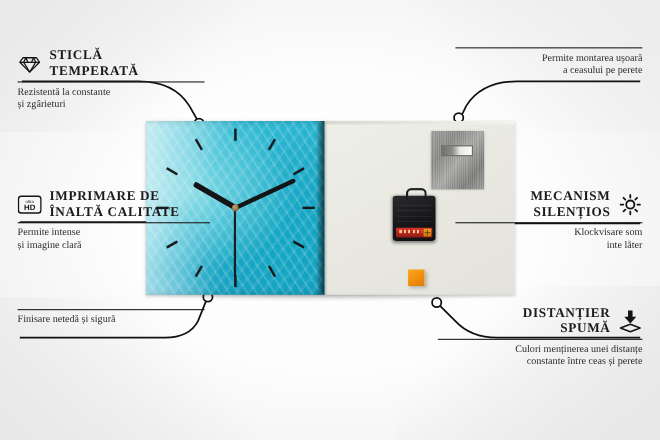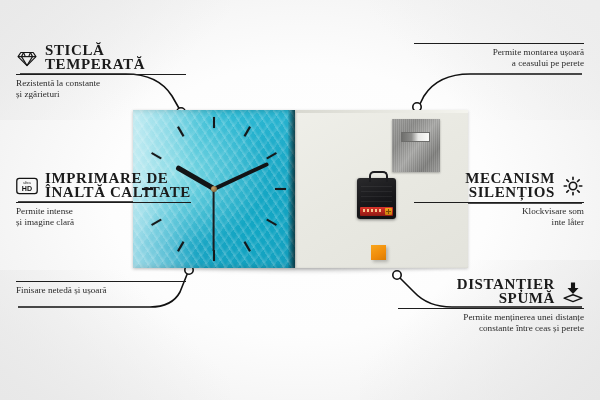--- a/index.html
+++ b/index.html
@@ -99,21 +99,21 @@
   .spacer{
     position:absolute;left:76px;top:135px;width:15px;height:15px;
     background:linear-gradient(150deg,#f9a61c 0%,#f08c0a 60%,#d97c06 100%);
     box-shadow:2px 2px 3px rgba(0,0,0,.22);
   }
 
   
   .callout{position:absolute;width:200px;}
   .callout .head{display:flex;align-items:center;gap:7px;}
   .callout .ttl{
-    font-weight:bold;font-size:15px;letter-spacing:.6px;color:#1b1b1b;
+    font-weight:bold;font-size:12px;letter-spacing:.6px;color:#1b1b1b;
     line-height:13.5px;text-transform:uppercase;
   }
   .callout .rule{height:1.4px;background:#1d1d1d;margin:3px 0 3px 0;}
   .callout .sub{font-size:9.2px;line-height:11px;color:#2b2b2b;}
   .left-c{text-align:left;}
   .left-c .head{justify-content:flex-start;}
   .right-c{text-align:right;}
   .right-c .head{justify-content:flex-end;}
   .ico{width:22px;height:22px;flex:0 0 22px;display:block;}
 
@@ -266,21 +266,21 @@
     <div class="rule"></div>
     <div class="sub">
       <div>Permite intense</div>
       <div>și imagine clară</div>
     </div>
   </div>
 
   <div class="callout left-c" id="c-edges">
     <div class="rule"></div>
     <div class="sub">
-      <div>Finisare netedă și ușoară</div>
+      <div>Finisare netedă și sigură</div>
     </div>
   </div>
 
   <div class="callout right-c" id="c-hooks">
     <div class="rule"></div>
     <div class="sub">
       <div>Permite montarea ușoară</div>
       <div>a ceasului pe perete</div>
     </div>
   </div>
@@ -312,18 +312,18 @@
         <div>DISTANȚIER</div>
         <div>SPUMĂ</div>
       </div>
       <svg class="ico" viewBox="0 0 32 32">
         <path d="M13 2 h6 v8 h5 l-8 9 l-8 -9 h5 Z" fill="#141414"></path>
         <path d="M16 20 L29 25 L16 30 L3 25 Z" fill="none" stroke="#141414" stroke-width="2" stroke-linejoin="round"></path>
       </svg>
     </div>
     <div class="rule"></div>
     <div class="sub">
-      <div>Permite menținerea unei distanțe</div>
+      <div>Culori menținerea unei distanțe</div>
       <div>constante între ceas și perete</div>
     </div>
   </div>
 
 </div>
 
 </body></html>

